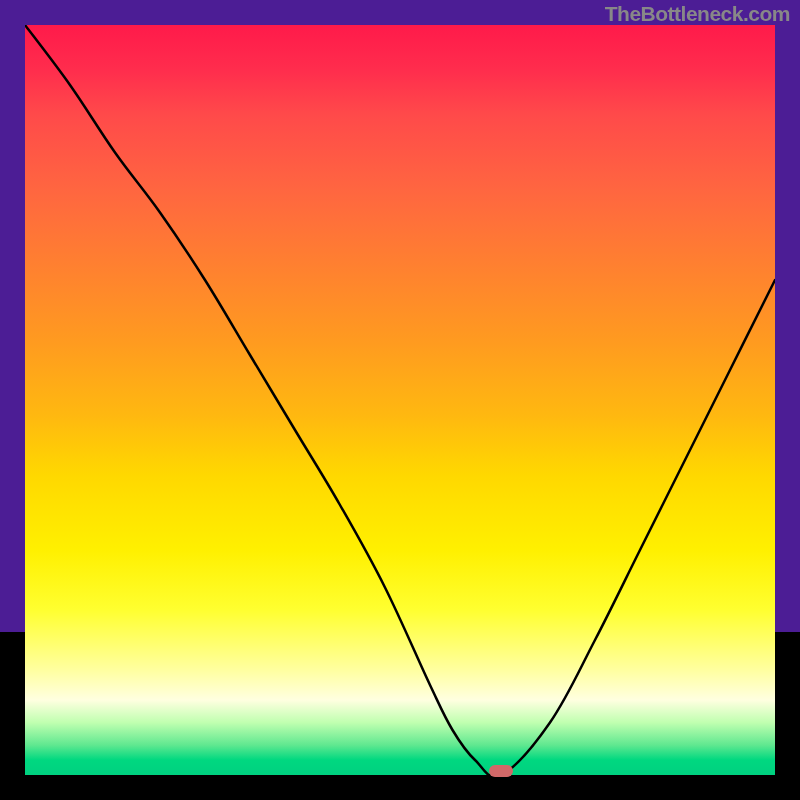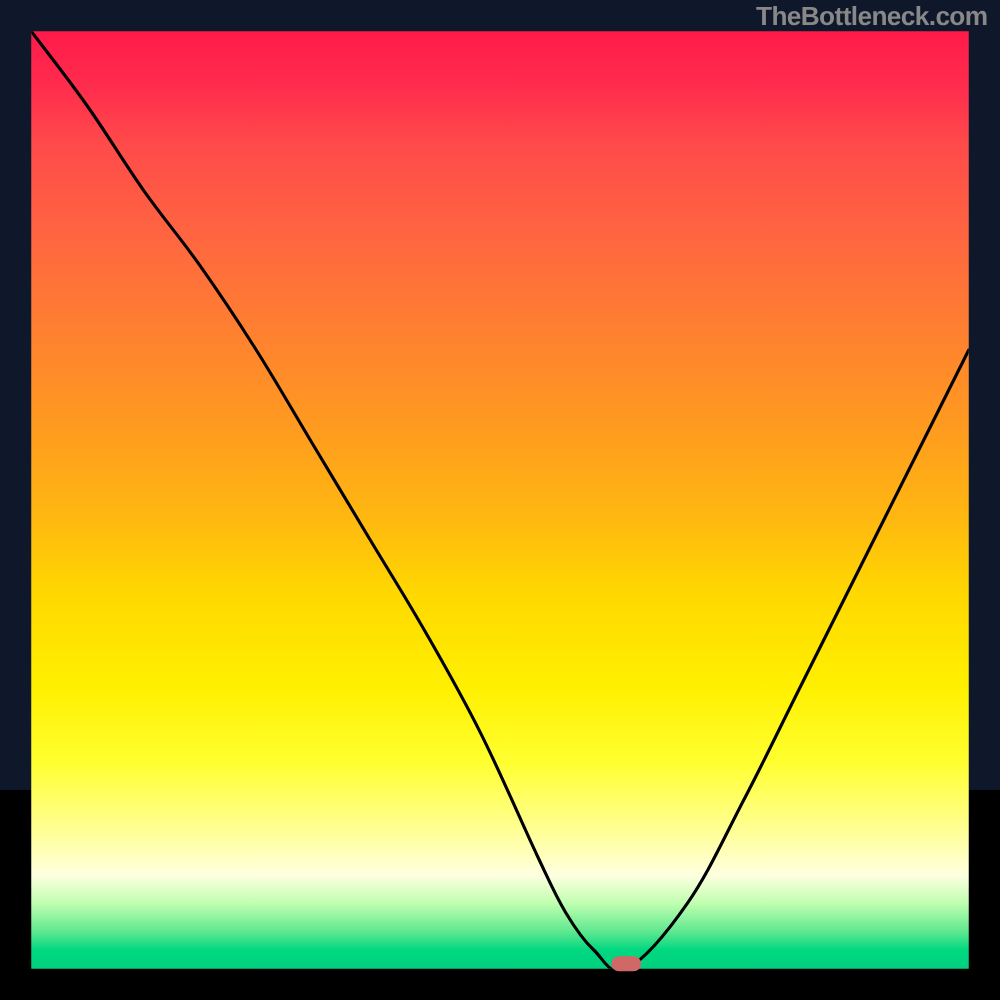--- a/index.html
+++ b/index.html
@@ -7,21 +7,21 @@
     padding: 0;
     width: 800px;
     height: 800px;
     background: #000;
     overflow: hidden;
   }
   .chart-container {
     position: relative;
     width: 800px;
     height: 632px;
-    background: #0f172a;
+    background: #4c1d95;
   }
   .plot-area {
     position: absolute;
     left: 25px;
     top: 25px;
     width: 750px;
     height: 750px;
     background: linear-gradient(to bottom,
       #ff1a4a 0%,
       #ff2d4d 6%,

